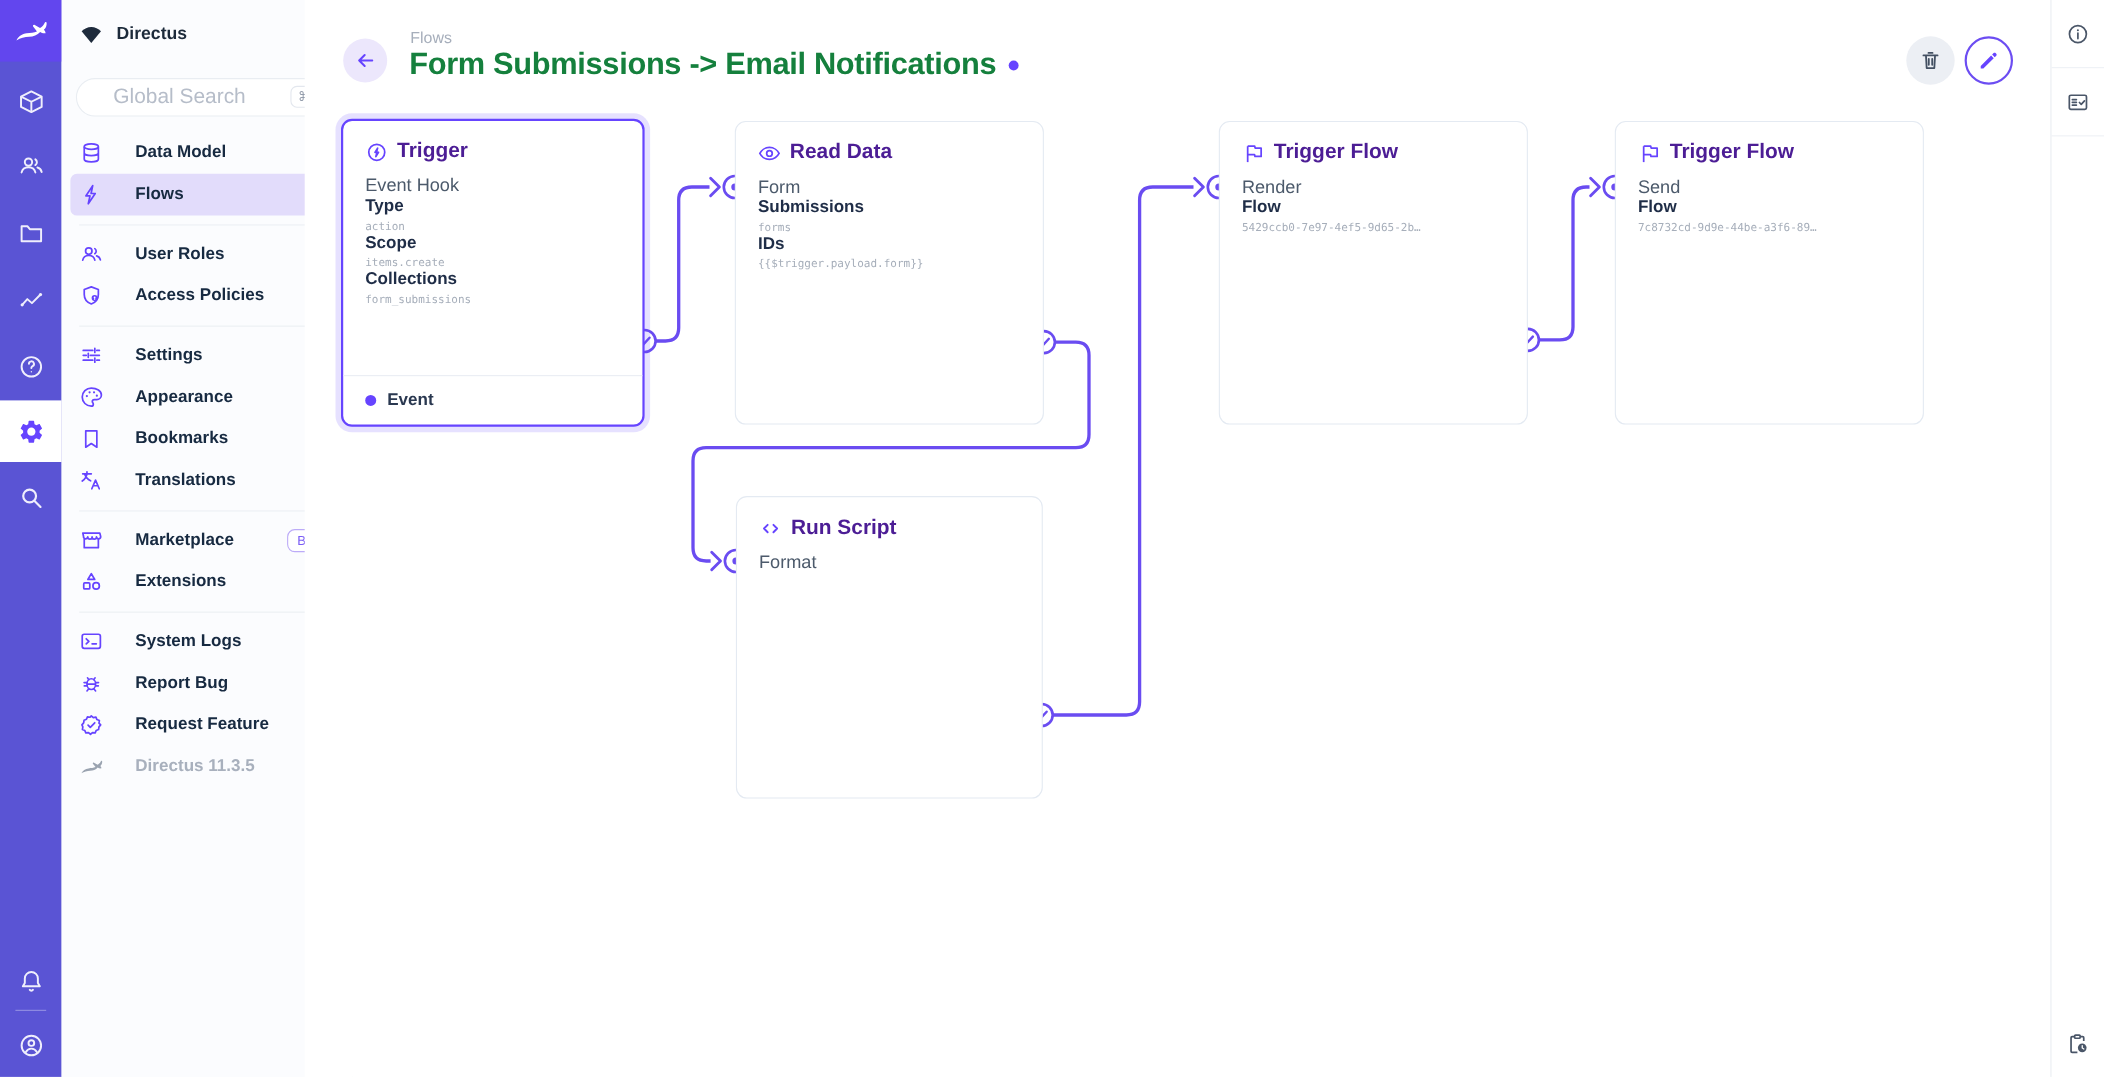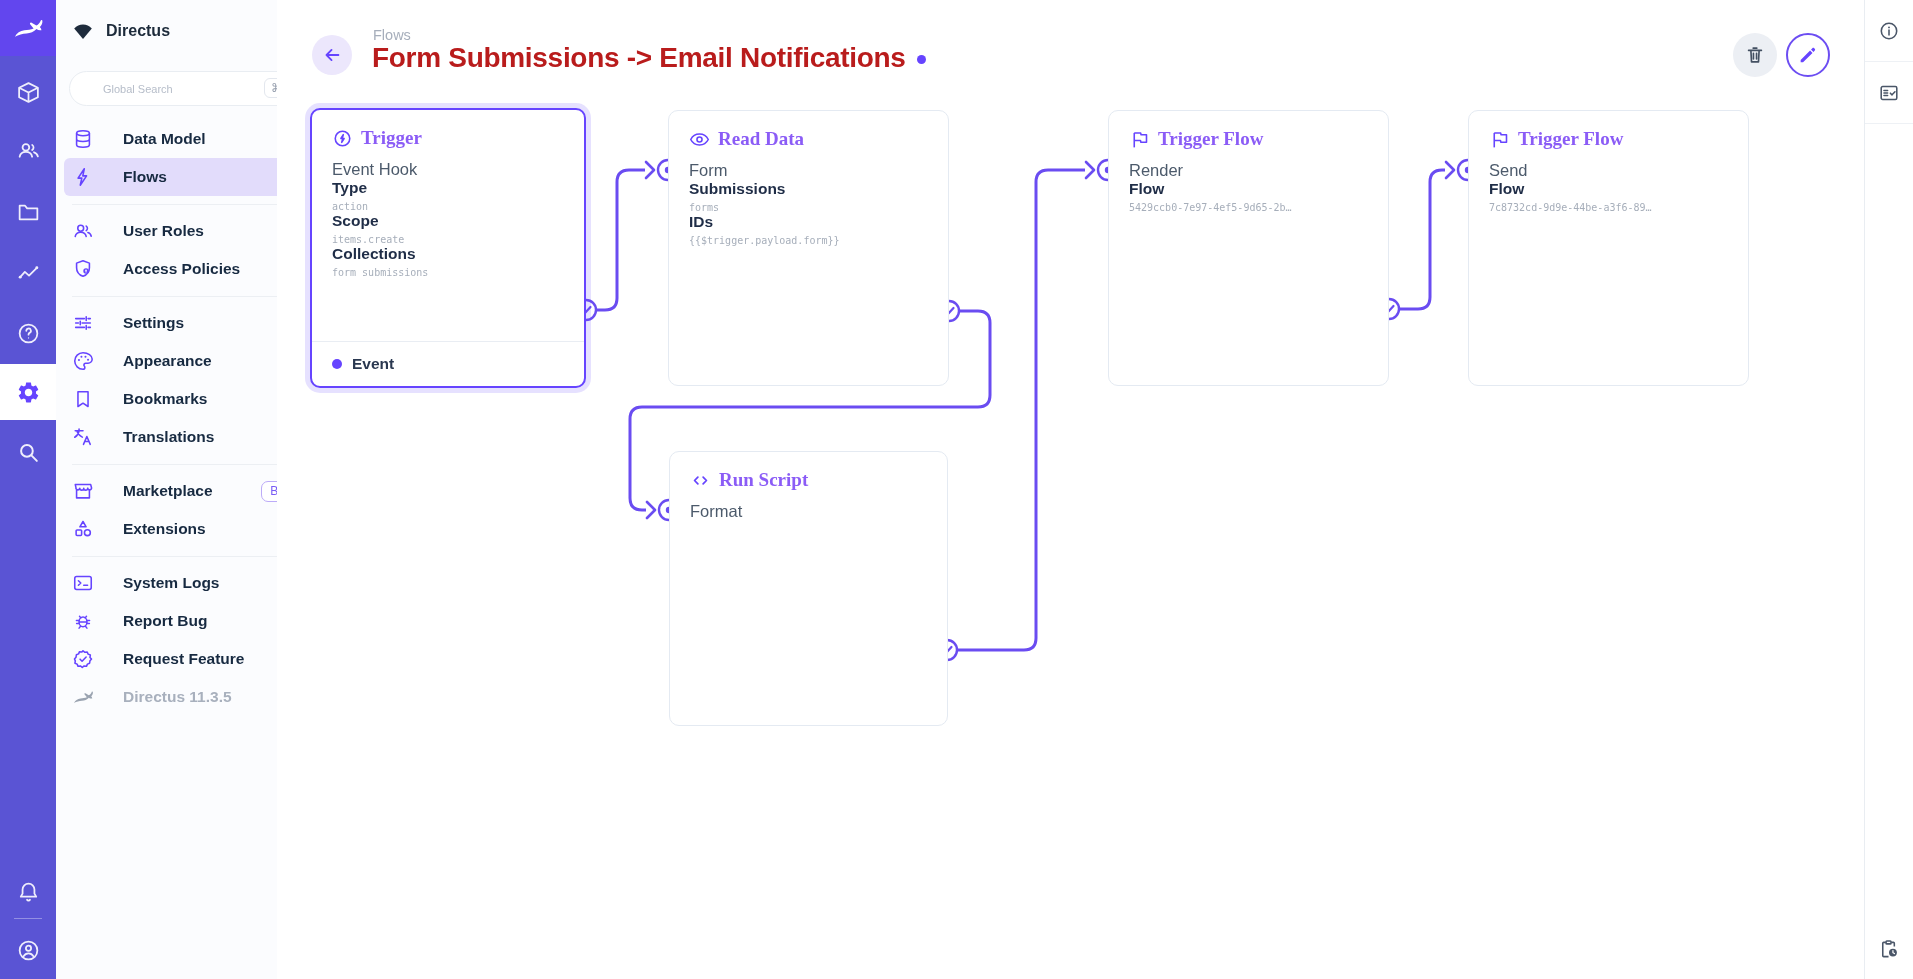--- a/index.html
+++ b/index.html
@@ -12,51 +12,51 @@
   .rail-btn { position:absolute; left:0; width:56px; height:56px; display:flex; align-items:center; justify-content:center; }
   .rail-btn svg { width:25px; height:25px; }
   .rail-btn.active { background:#ffffff; }
   .rail-div { position:absolute; left:14px; width:28px; height:1px; background:rgba(255,255,255,0.35); }
 
   
   .sidebar { position:absolute; left:56px; top:0; width:265px; height:979px; background:#fbfcfe; border-right:1px solid #e9edf2; }
   .proj { display:flex; align-items:center; gap:11px; height:62px; padding:0 0 0 15px; }
   .proj-name { font-size:16px; font-weight:700; color:#1c2a3a; }
   .searchbox { position:relative; margin:9px 13px 0 13px; height:35px; border:1px solid #e9edf2; background:#fff; border-radius:18px; display:flex; align-items:center; }
-  .searchbox input { border:0; outline:0; background:transparent; width:120px; margin-left:33px; font-size:11px; color:#0369a1; font-family:"Liberation Sans", sans-serif; }
+  .searchbox input { border:0; outline:0; background:transparent; width:120px; margin-left:33px; font-size:19px; color:#0369a1; font-family:"Liberation Sans", sans-serif; }
   .searchbox input::placeholder { color:#b6bdc9; }
   .kbd { position:absolute; right:8px; top:6px; border:1px solid #e3e7ee; border-radius:6px; padding:2px 6px; font-size:12px; color:#939cab; background:#fff; }
   .nav { margin-top:14px; }
   .nav-item { display:flex; align-items:center; gap:29px; height:38px; margin:0 8px; padding:0 8px; border-radius:6px; cursor:pointer; }
   .nav-item svg { width:22px; height:22px; flex:0 0 22px; }
   .nav-item .lbl { font-size:15.5px; font-weight:600; color:#172a41; white-space:nowrap; }
   .nav-item.active { background:#e2dcfb; }
   .nav-item.dim .lbl { color:#a8b0bd; font-weight:600; }
   .nav-div { height:16px; position:relative; }
   .nav-div::after { content:""; position:absolute; left:16px; right:16px; top:8px; height:1px; background:#eceff3; }
   .badge { margin-left:auto; font-size:12px; color:#7a5cf5; border:1px solid #bcabf8; border-radius:7px; padding:2.5px 8px; background:#fff; }
 
   
   .main { position:absolute; left:277px; top:0; width:1587px; height:979px; background:#fff; }
   .back-btn { position:absolute; left:35px; top:35px; width:40px; height:40px; border-radius:50%; background:#ece7fc; display:flex; align-items:center; justify-content:center; cursor:pointer; }
   .crumb { position:absolute; left:96px; top:27px; font-size:14.5px; color:#a6aebb; }
   .title-row { position:absolute; left:95px; top:42px; display:flex; align-items:center; gap:11px; }
-  .title { font-size:28px; font-weight:700; color:#b91c1c; letter-spacing:-0.3px; white-space:nowrap; }
+  .title { font-size:28px; font-weight:700; color:#15803d; letter-spacing:-0.3px; white-space:nowrap; }
   .title-dot { width:9px; height:9px; border-radius:50%; background:#6644ff; margin-top:3px; }
   .hdr-actions { position:absolute; right:34px; top:33px; display:flex; gap:9px; }
   .icon-btn { width:44px; height:44px; border-radius:50%; display:flex; align-items:center; justify-content:center; cursor:pointer; }
   .icon-btn.gray { background:#eceff4; }
   .icon-btn.outline { background:#fff; border:2px solid #6c4df2; }
 
   
   .panel { position:absolute; background:#fff; border:1px solid #e4eaf2; border-radius:10px; padding:17px 20px; cursor:pointer; }
   .panel.trigger { border:2px solid #6644ff; box-shadow:0 0 0 5px rgba(102,68,255,0.16); }
   .p-head { display:flex; align-items:center; gap:8px; }
   .p-head svg { width:21px; height:21px; }
-  .p-title { font-size:19px; font-weight:700; color:#8b5cf6;font-family:Liberation Serif, serif; }
+  .p-title { font-size:19px; font-weight:700; color:#4c1d95; }
   .p-name { margin-top:11px; font-size:16.5px; color:#4c5a6b; }
   .p-label { font-size:15.5px; font-weight:700; color:#1f2d47; }
   .p-value { margin-top:4px; font-size:10px; color:#a6aeba; font-family:"DejaVu Sans Mono", monospace; white-space:nowrap; overflow:hidden; }
   .p-foot { position:absolute; left:0; right:0; bottom:0; height:45px; border-top:1px solid #e9edf3; display:flex; align-items:center; gap:10px; padding:0 20px; }
   .p-foot .dot { width:10px; height:10px; border-radius:50%; background:#6644ff; }
   .p-foot .st { font-size:15.5px; font-weight:600; color:#2a3850; }
 
   .wires { position:absolute; left:0; top:0; width:1587px; height:979px; pointer-events:none; }
 
   

